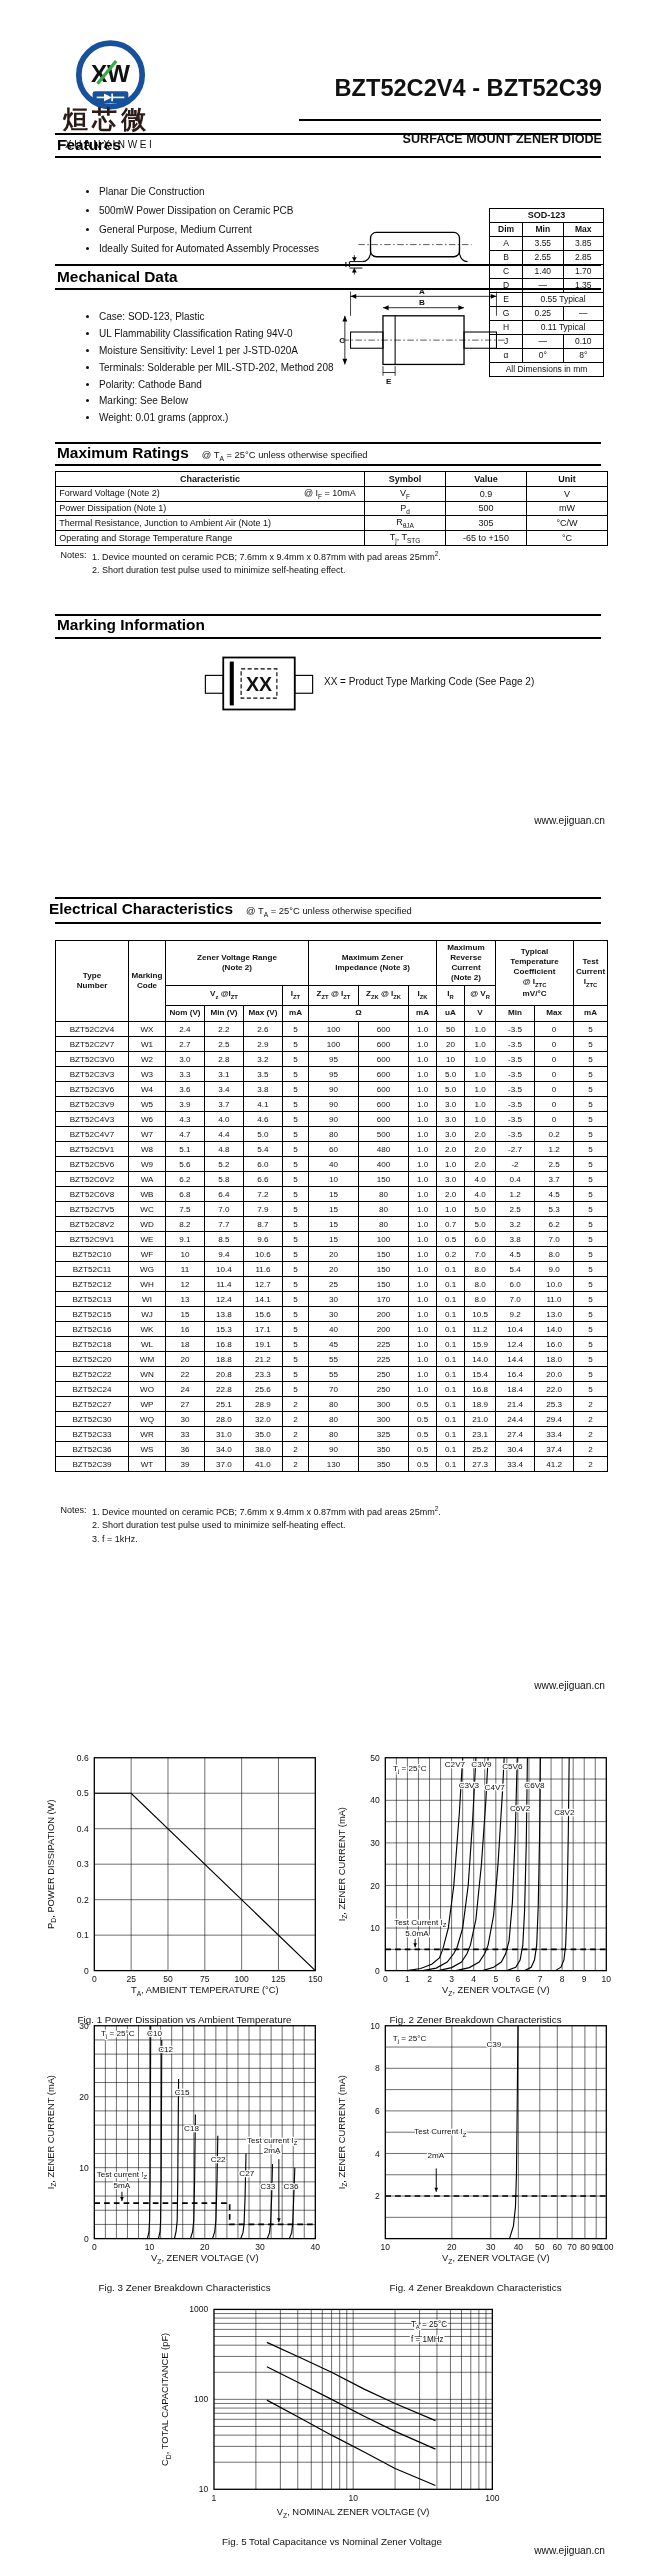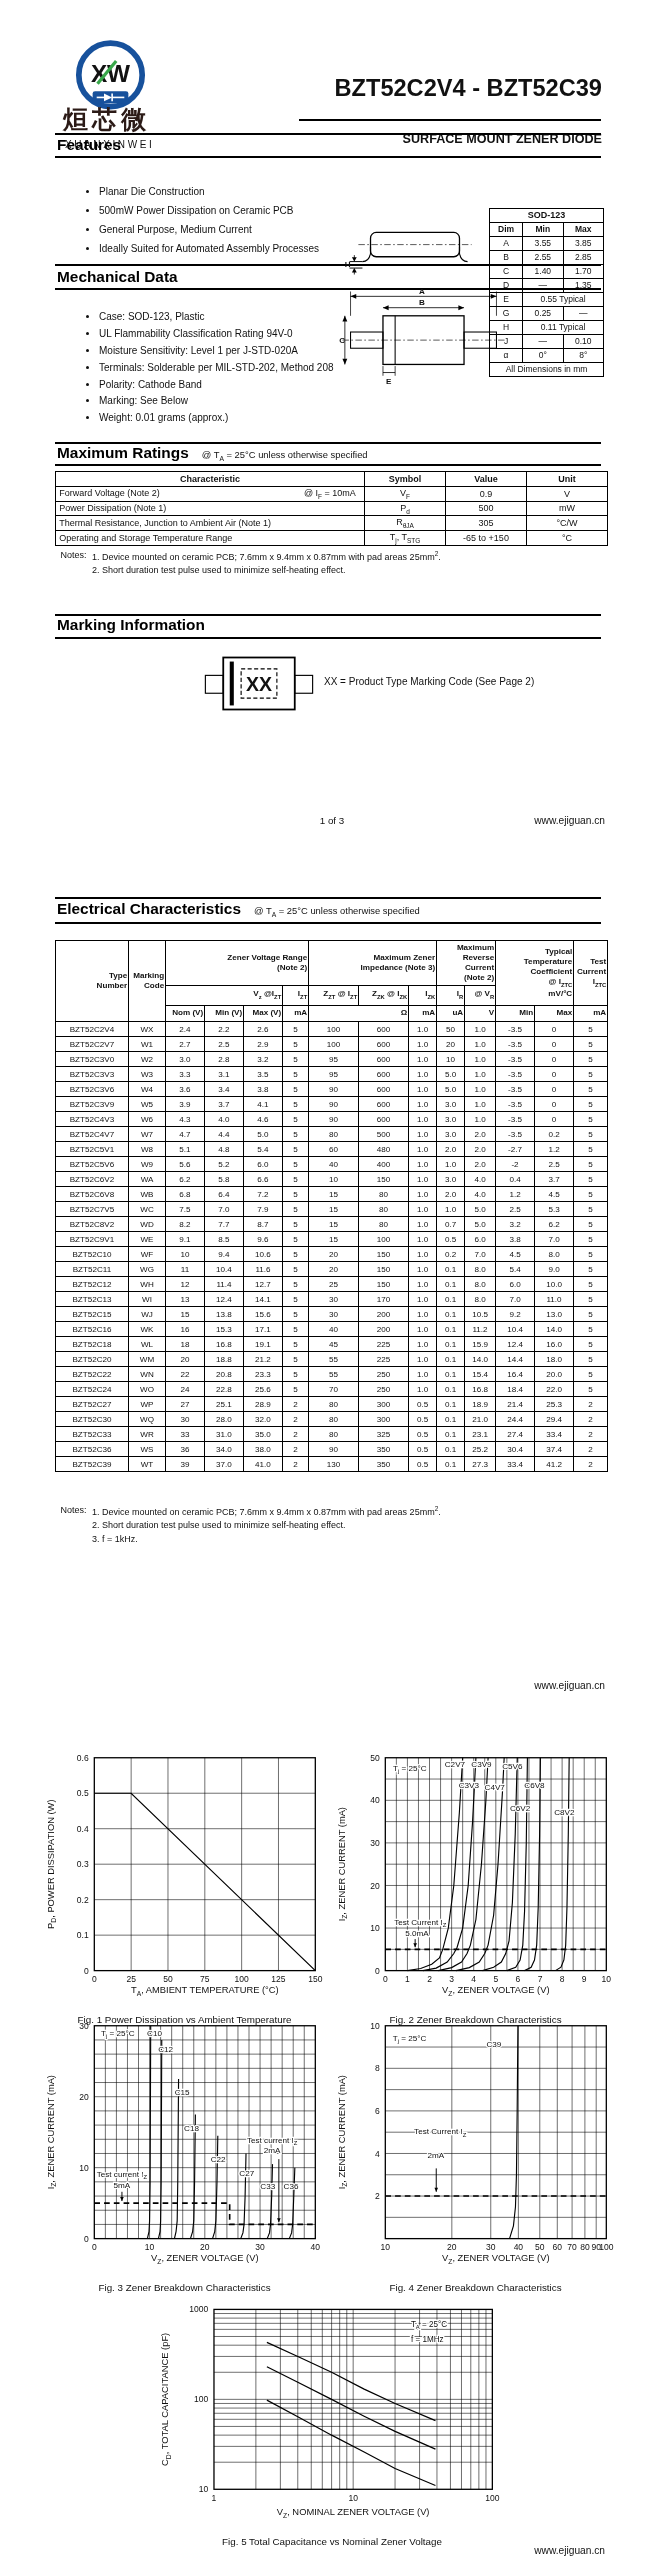--- a/index.html
+++ b/index.html
@@ -24,21 +24,21 @@
   table.dim .ttl{font-weight:bold;font-size:9px;}
   
   table.mr{border-collapse:collapse;border:1.6px solid #000;width:553px;font-size:9px;}
   table.mr th,table.mr td{border:0.8px solid #000;padding:0.8px 3.3px;height:12.2px;}
   table.mr th{font-weight:bold;text-align:center;}
   table.mr td.c{text-align:center;}
   .mrchar{display:flex;justify-content:space-between;padding-right:4.9px;}
   
   table.et{border-collapse:collapse;border:1.6px solid #000;width:553px;font-size:8.1px;table-layout:fixed;}
   table.et th,table.et td{border:0.8px solid #000;text-align:center;padding:0 0.8px;}
-  table.et th{font-weight:bold;font-size:8.1px;line-height:1.25;text-align:right;}
+  table.et th{font-weight:bold;font-size:8.1px;line-height:1.25;}
   table.et tr.h1 th{height:44px;}
   table.et tr.h2 th{height:18.7px;}
   table.et tr.h3 th{height:15.4px;}
   table.et td{height:14px;}
   
   .notes{display:flex;font-size:9px;}
   .notes .nl{width:37px;font-weight:normal;text-align:center;}
   .notes div.items div{margin-bottom:2px;line-height:1.25;}
   sub{font-size:72%;}
   sup{font-size:72%;}
@@ -278,28 +278,27 @@
   <svg class="abs" style="left:202px;top:651px;" width="114" height="65" viewBox="0 0 140 80">
     <rect x="4" y="30" width="22" height="22" fill="none" stroke="#000" stroke-width="1.4"></rect>
     <rect x="114" y="30" width="22" height="22" fill="none" stroke="#000" stroke-width="1.4"></rect>
     <rect x="26" y="8" width="88" height="64" fill="#fff" stroke="#000" stroke-width="2.2"></rect>
     <rect x="34" y="13" width="5" height="54" fill="#000"></rect>
     <rect x="48" y="22" width="44" height="36" fill="none" stroke="#000" stroke-width="1.4" stroke-dasharray="5 3"></rect>
     <text x="70" y="49" text-anchor="middle" font-size="24" font-weight="bold">XX</text>
   </svg>
   <div class="abs mark-note" style="left:324px;top:676px;">XX = Product Type Marking Code (See Page 2)</div>
 
-  <div class="footer-page" style="top:815px;">1 of 3</div>
   <div class="footer-site" style="top:815px;">www.ejiguan.cn</div>
 </div>
 
 <div class="abs" style="top:859px;left:0;width:664px;height:859px;">
 
   <div class="rule" style="top:38px;"></div>
-  <div class="abs head-flex" style="left:57px;top:41px;">
+  <div class="abs head-flex" style="left:49px;top:41px;">
     <span class="sect-head">Electrical Characteristics</span>
     <span class="cond">@ T<sub>A</sub> = 25°C unless otherwise specified</span>
   </div>
   <div class="rule" style="top:63px;"></div>
 
   <table class="et abs" style="left:55px;top:81px;">
     <colgroup>
       <col style="width:73px">
         <col style="width:37px">
         <col style="width:39px">

